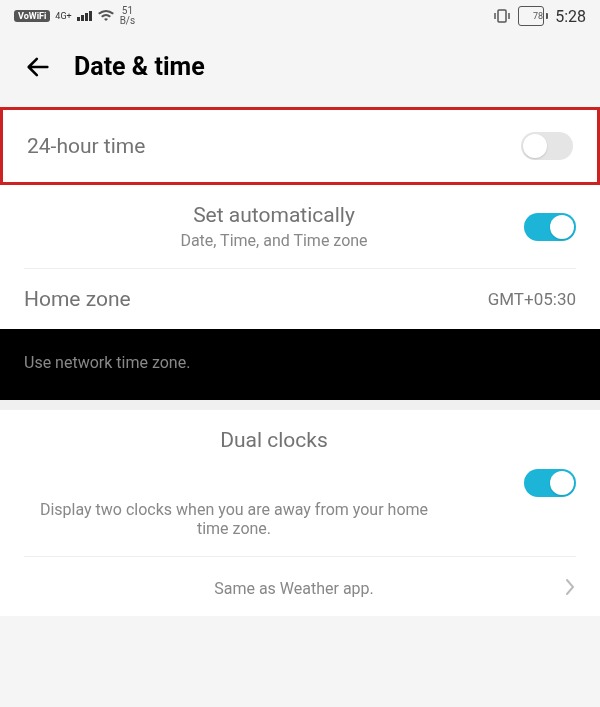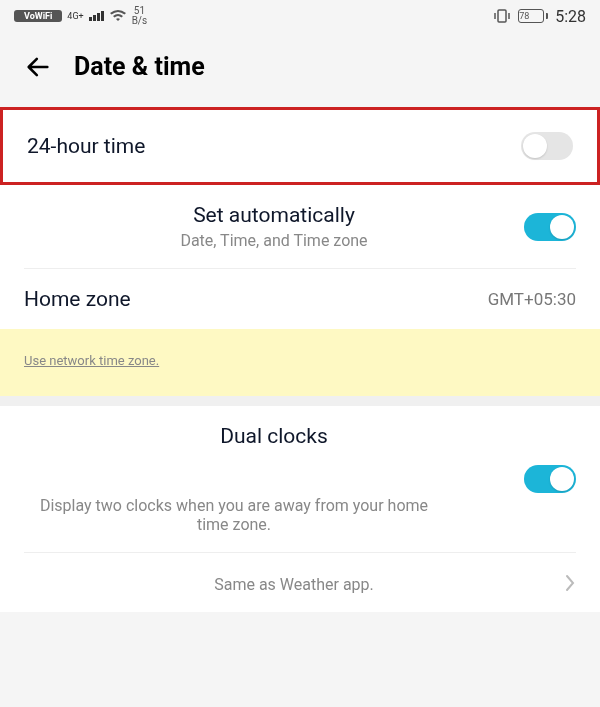--- a/index.html
+++ b/index.html
@@ -26,21 +26,21 @@
     }
     .status-left {
       display: flex;
       align-items: center;
       gap: 5px;
     }
     .vowifi {
       background: #555;
       color: #fff;
       font-size: 9px;
-      padding: 1px 10px;
+      padding: 1px 4px;
       border-radius: 3px;
       font-weight: bold;
     }
     .net-indicator {
       font-size: 9px;
       display: flex;
       flex-direction: column;
       line-height: 1;
     }
     .signal-bars {
@@ -69,27 +69,27 @@
       align-items: center;
       gap: 7px;
     }
     .battery {
       display: flex;
       align-items: center;
       gap: 2px;
     }
     .battery-body {
       width: 26px;
-      height: 14px;
+      height: 20px;
       border: 1.5px solid #555;
       border-radius: 3px;
       position: relative;
       display: flex;
       align-items: center;
-      justify-content: flex-start;
+      justify-content: flex-end;
     }
     .battery-tip {
       width: 2px;
       height: 6px;
       background: #555;
       border-radius: 0 1px 1px 0;
     }
     .battery-text {
       font-size: 9px;
       color: #555;
@@ -131,21 +131,21 @@
       align-items: center;
       justify-content: space-between;
       background: #fff;
       text-align: center;
     }
     .setting-text {
       flex: 1;
     }
     .setting-title {
       font-size: 21px;
-      color: #0f172a;
+      color: #737373;
     }
     .setting-subtitle {
       font-size: 16px;
       color: #888;
       margin-top: 4px;
     }
     .setting-value {
       font-size: 17px;
       color: #777;
     }
@@ -177,24 +177,23 @@
     .toggle-on .toggle-knob {
       right: 2px;
     }
     .divider {
       height: 1px;
       background: #eee;
       margin: 0 24px;
     }
     .info-block {
       padding: 24px 24px 28px;
-      font-size: 13px;
+      font-size: 16px;
       color: #888;
-      background: #fef9c3;
-      text-decoration: underline;
+      background: #000000;
     }
     .section-gap {
       height: 10px;
       background: #f0f0f0;
     }
     .chevron {
       color: #bbb;
       flex-shrink: 0;
     }
     .dual-sub {

